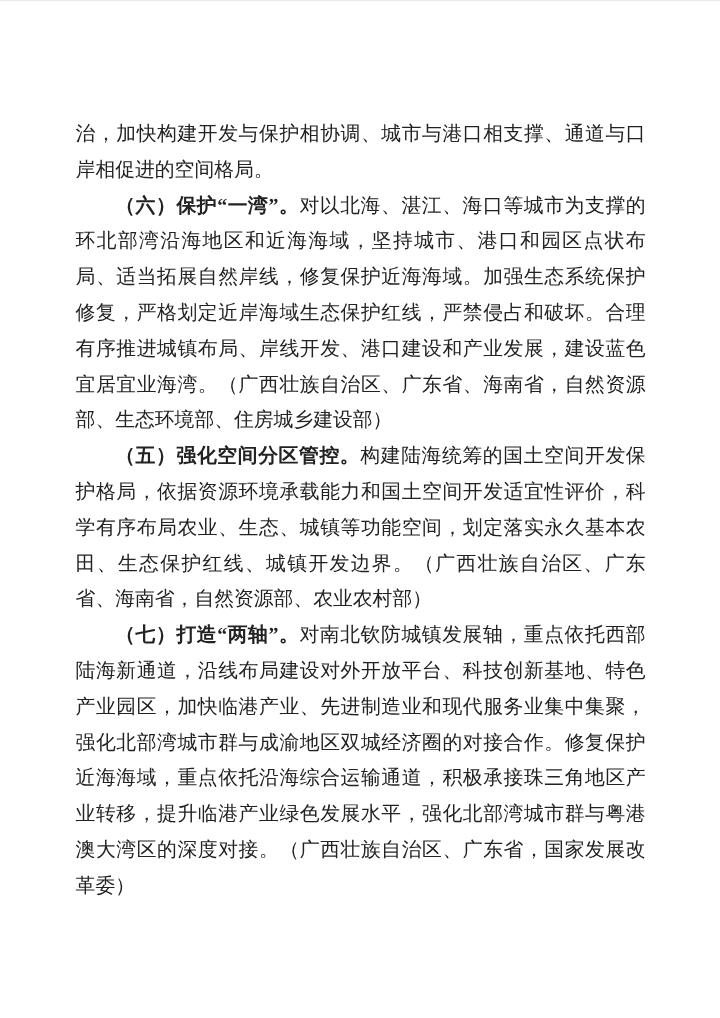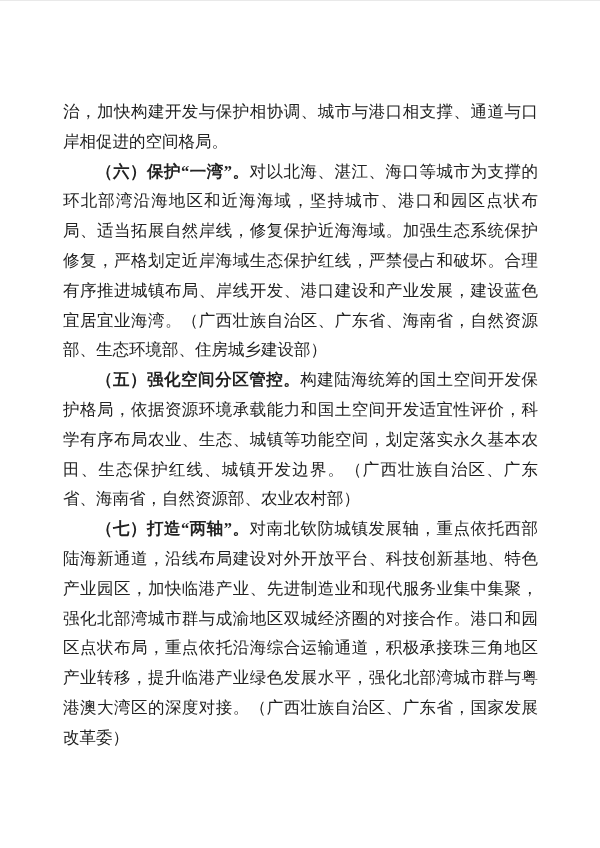--- a/index.html
+++ b/index.html
@@ -43,15 +43,15 @@
   }
 </style>
 </head>
 <body>
 
 <div class="page">
   <div class="doc-body" id="doc-body" style="color: rgb(34, 34, 34);">
       <p class="para"><span class="run">治，加快构建开发与保护相协调、城市与港口相支撑、通道与口岸相促进的空间格局。</span></p>
       <p class="para indent"><span class="run bold">（六）保护“一湾”。</span><span class="run">对以北海、湛江、海口等城市为支撑的环北部湾沿海地区和近海海域，坚持城市、港口和园区点状布局、适当拓展自然岸线，修复保护近海海域。加强生态系统保护修复，严格划定近岸海域生态保护红线，严禁侵占和破坏。合理有序推进城镇布局、岸线开发、港口建设和产业发展，建设蓝色宜居宜业海湾。（广西壮族自治区、广东省、海南省，自然资源部、生态环境部、住房城乡建设部）</span></p>
       <p class="para indent"><span class="run bold">（五）强化空间分区管控。</span><span class="run">构建陆海统筹的国土空间开发保护格局，依据资源环境承载能力和国土空间开发适宜性评价，科学有序布局农业、生态、城镇等功能空间，划定落实永久基本农田、生态保护红线、城镇开发边界。（广西壮族自治区、广东省、海南省，自然资源部、农业农村部）</span></p>
-      <p class="para indent"><span class="run bold">（七）打造“两轴”。</span><span class="run">对南北钦防城镇发展轴，重点依托西部陆海新通道，沿线布局建设对外开放平台、科技创新基地、特色产业园区，加快临港产业、先进制造业和现代服务业集中集聚，强化北部湾城市群与成渝地区双城经济圈的对接合作。港口和园区点状布局，重点依托沿海综合运输通道，积极承接珠三角地区产业转移，提升临港产业绿色发展水平，强化北部湾城市群与粤港澳大湾区的深度对接。（广西壮族自治区、广东省，国家发展改革委）</span></p>
+      <p class="para indent"><span class="run bold">（七）打造“两轴”。</span><span class="run">对南北钦防城镇发展轴，重点依托西部陆海新通道，沿线布局建设对外开放平台、科技创新基地、特色产业园区，加快临港产业、先进制造业和现代服务业集中集聚，强化北部湾城市群与成渝地区双城经济圈的对接合作。修复保护近海海域，重点依托沿海综合运输通道，积极承接珠三角地区产业转移，提升临港产业绿色发展水平，强化北部湾城市群与粤港澳大湾区的深度对接。（广西壮族自治区、广东省，国家发展改革委）</span></p>
     </div>
 </div>
 
 </body></html>

